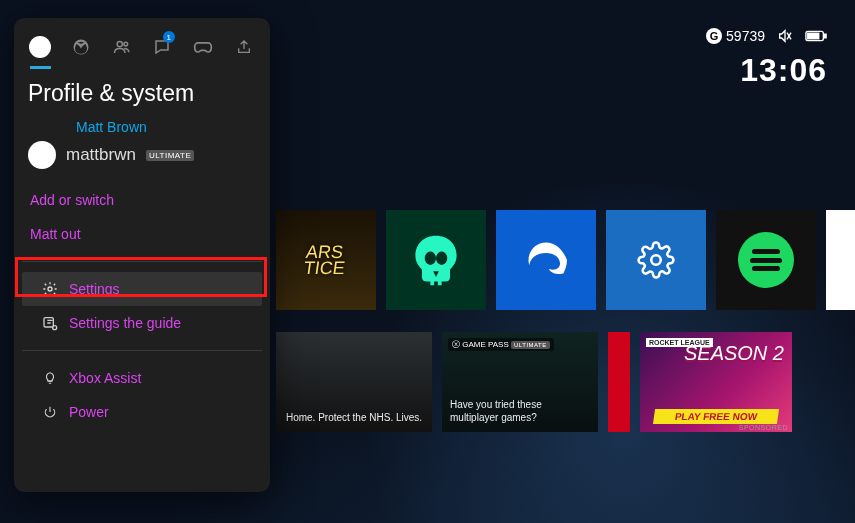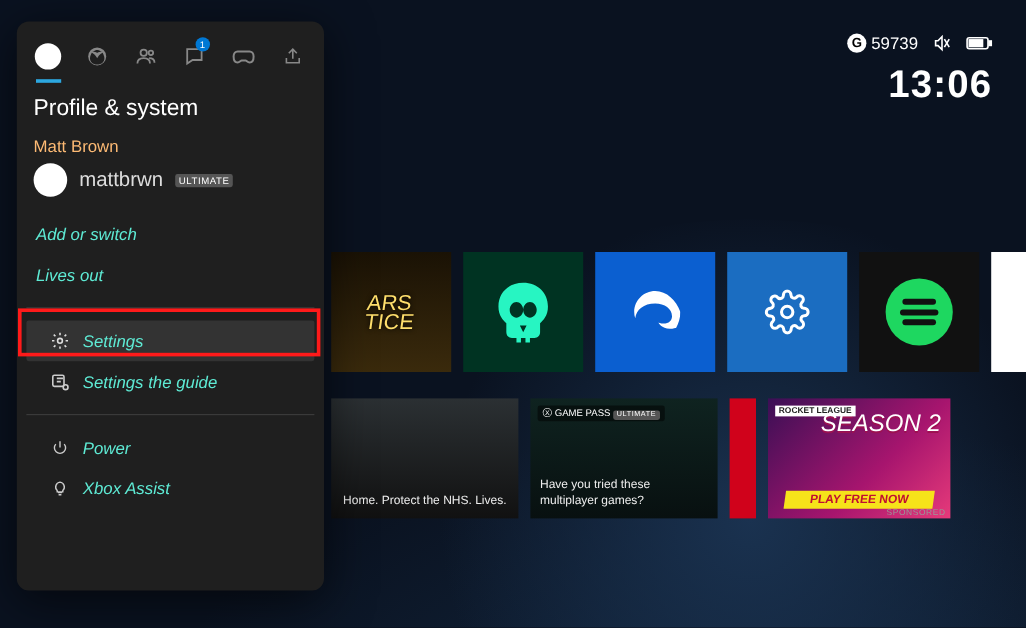--- a/index.html
+++ b/index.html
@@ -51,34 +51,34 @@
   width: 36px; height: 36px; display:flex; align-items:center; justify-content:center;
   color: #aaa; position:relative; cursor:pointer;
 }
 .guide-tab.active .tab-underline{
   position:absolute; bottom:-4px; left:6px; right:6px; height:3px; background:#2ca7e0;
 }
 .avatar-dot { width:22px; height:22px; border-radius:50%; background:#fff; }
 .tab-badge { position:absolute; top:2px; right:4px; width:12px; height:12px; border-radius:50%;
   background:#0078d4; color:#fff; font-size:8px; display:flex; align-items:center; justify-content:center; }
 
-.guide-title { font-size: 19px; font-weight:400; padding: 14px 14px 8px 14px; }
+.guide-title { font-size: 23px; font-weight:400; padding: 14px 14px 8px 14px; }
 
 .profile-block { padding: 4px 14px 10px 14px; }
-.profile-name { font-size: 14px; color:#fdba74; margin-bottom:6px; }
+.profile-name { font-size: 14px; color:#0ea5e9; margin-bottom:6px;margin-left:48px; }
 .profile-row { display:flex; align-items:center; gap:10px; }
 .profile-avatar { width:28px; height:28px; border-radius:50%; background:#fff; }
 .gamertag { font-size:17px; color:#ddd; }
 .ultimate-badge { font-size:8px; background:#555; padding:1px 3px; border-radius:2px; letter-spacing:0.5px; }
 
 .menu-list { display:flex; flex-direction:column; padding: 4px 8px; }
 .menu-item {
   display:flex; align-items:flex-start; gap:10px;
-  padding: 9px 8px; font-size:14px; color:#5eead4;
-  border-radius:2px; cursor:pointer;font-style:italic;
+  padding: 9px 8px; font-size:14px; color:#d946ef;
+  border-radius:2px; cursor:pointer;
 }
 .menu-item.with-icon { padding-left:19px; }
 .menu-icon { width:18px; display:flex; justify-content:center; color:#ccc; }
 .menu-item.selected { background:#333; }
 .menu-divider { height:1px; background:#3a3a3a; margin: 6px 8px; }
 
 .highlight-box {
   position:absolute; border:3px solid #ff1a1a; pointer-events:none;
   top: 257px; left: 15px; width: 252px; height: 40px;
 }
@@ -268,21 +268,21 @@
       <span class="gamertag">mattbrwn</span>
       <span class="ultimate-badge">ULTIMATE</span>
     </div>
   </div>
 
   <div class="menu-list">
     <div class="menu-item">
       <span>Add or switch</span>
     </div>
     <div class="menu-item">
-      <span>Lives out</span>
+      <span>Matt out</span>
     </div>
   </div>
 
   <div class="menu-divider"></div>
 
   <div class="menu-list">
     <div class="menu-item with-icon selected">
       <span class="menu-icon">
         <svg width="16" height="16" viewBox="0 0 24 24" fill="none" stroke="#ddd" stroke-width="2">
             <circle cx="12" cy="12" r="3"></circle>
@@ -302,30 +302,30 @@
       <span>Settings the guide</span>
     </div>
   </div>
 
   <div class="menu-divider"></div>
 
   <div class="menu-list">
     <div class="menu-item with-icon">
       <span class="menu-icon">
         <svg width="14" height="16" viewBox="0 0 24 24" fill="none" stroke="#ccc" stroke-width="2">
-            <path d="M12 3v9"></path>
-            <path d="M6 7a8 8 0 1 0 12 0"></path>
-          </svg>
-      </span>
-      <span>Power</span>
+            <path d="M9 18h6M10 21h4M12 3a7 7 0 0 0-4 12v2h8v-2a7 7 0 0 0-4-12z"></path>
+          </svg>
+      </span>
+      <span>Xbox Assist</span>
     </div>
     <div class="menu-item with-icon">
       <span class="menu-icon">
         <svg width="14" height="16" viewBox="0 0 24 24" fill="none" stroke="#ccc" stroke-width="2">
-            <path d="M9 18h6M10 21h4M12 3a7 7 0 0 0-4 12v2h8v-2a7 7 0 0 0-4-12z"></path>
-          </svg>
-      </span>
-      <span>Xbox Assist</span>
+            <path d="M12 3v9"></path>
+            <path d="M6 7a8 8 0 1 0 12 0"></path>
+          </svg>
+      </span>
+      <span>Power</span>
     </div>
   </div>
 </div>
 
 <div class="highlight-box"></div>
 
 </body></html>

